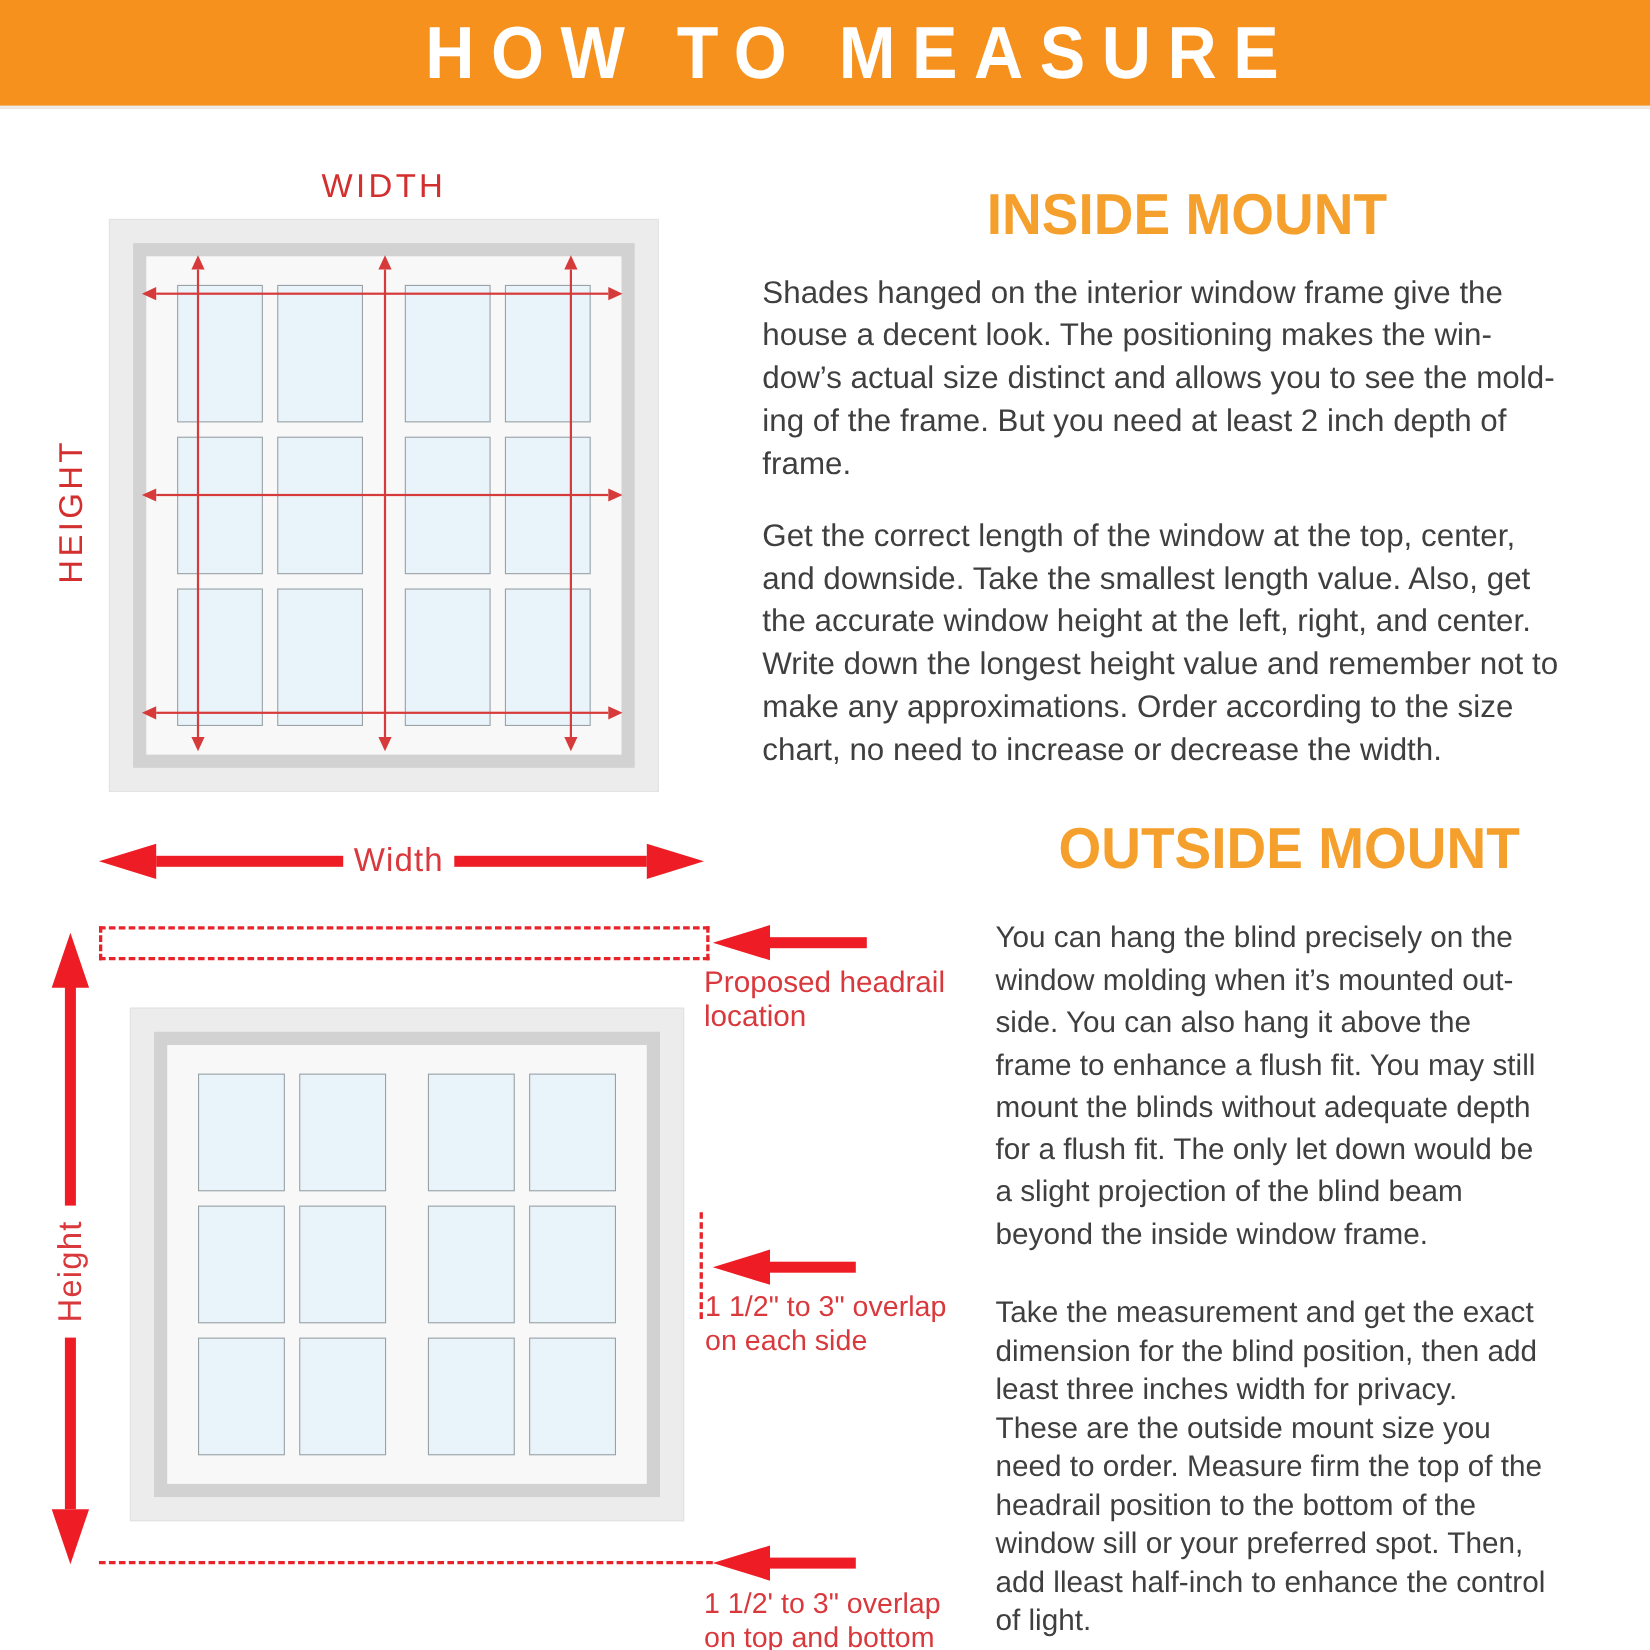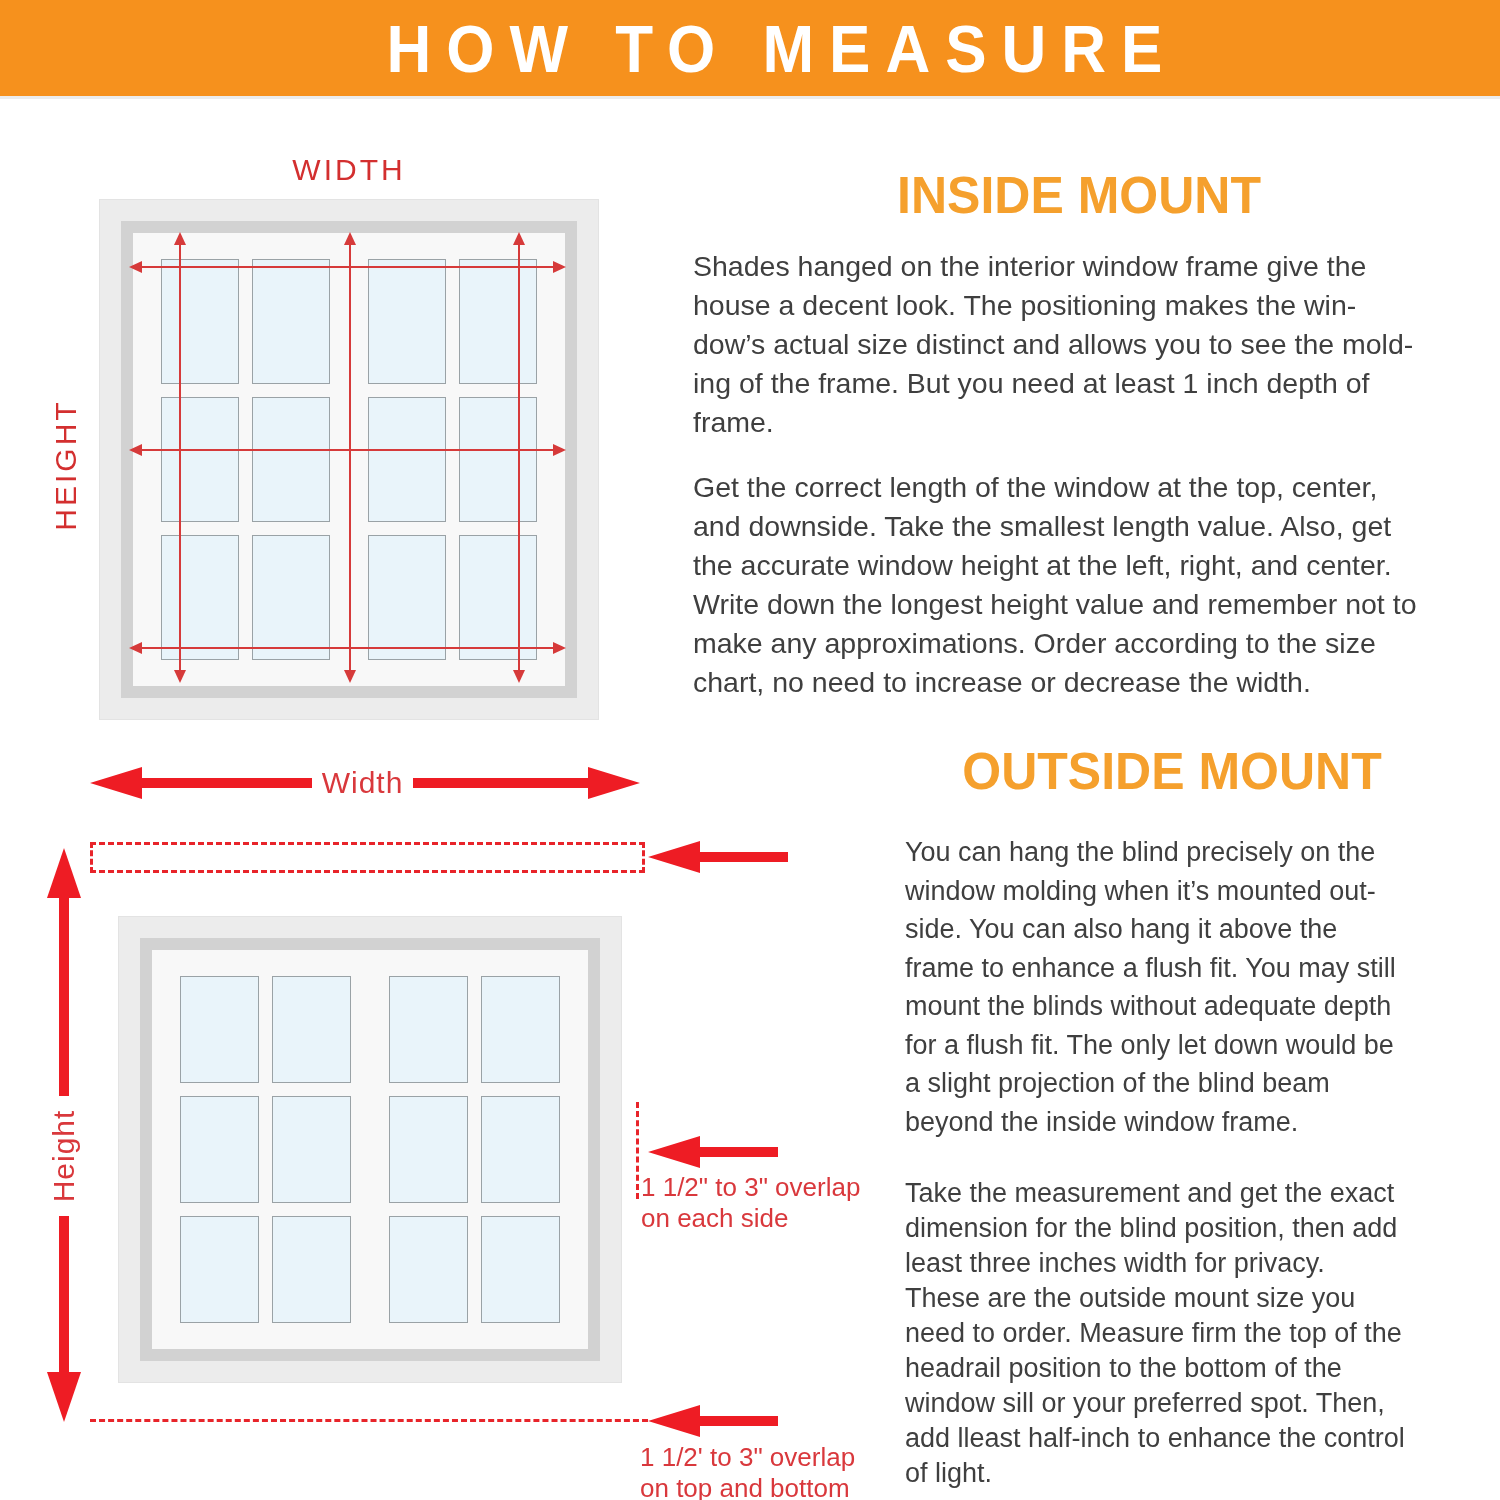--- a/index.html
+++ b/index.html
@@ -98,21 +98,21 @@
   <div class="thin-h" style="left:142px;top:449px;width:411px;"></div>
   <div class="thin-h" style="left:142px;top:647px;width:411px;"></div>
   <div class="thin-v" style="left:179px;top:245px;height:425px;"></div>
   <div class="thin-v" style="left:349px;top:245px;height:425px;"></div>
   <div class="thin-v" style="left:518px;top:245px;height:425px;"></div>
 
   <div class="mount-heading" style="left:690px;top:166px;width:778px;">INSIDE MOUNT</div>
   <div class="body-text p-inside pre" style="left:693px;top:247px;">Shades hanged on the interior window frame give the
 house a decent look. The positioning makes the win-
 dow’s actual size distinct and allows you to see the mold-
-ing of the frame. But you need at least 1 inch depth of
+ing of the frame. But you need at least 2 inch depth of
 frame.</div>
   <div class="body-text p-inside pre" style="left:693px;top:468px;">Get the correct length of the window at the top, center,
 and downside. Take the smallest length value. Also, get
 the accurate window height at the left, right, and center.
 Write down the longest height value and remember not to
 make any approximations. Order according to the size
 chart, no need to increase or decrease the width.</div>
 
   <div class="mount-heading" style="left:875px;top:742px;width:594px;">OUTSIDE MOUNT</div>
   <div class="body-text p-outside pre" style="left:905px;top:1176px;line-height:35px;">Take the measurement and get the exact
@@ -132,20 +132,22 @@
 for a flush fit. The only let down would be
 a slight projection of the blind beam
 beyond the inside window frame.</div>
 
   <div class="ar-left" style="left:142px;top:778px;width:170px;"></div>
   <div class="red-label" style="left:312px;top:766px;width:101px;text-align:center;font-size:30px;font-weight:300;letter-spacing:1px;">Width</div>
   <div class="ar-right" style="left:413px;top:778px;width:175px;"></div>
 
   <div class="dash-rect" style="left:90px;top:842px;width:555px;height:31px;"></div>
   <div class="ar-left" style="left:700px;top:852px;width:88px;"></div>
+  <div class="red-label pre" style="left:640px;top:878px;font-size:27px;line-height:31px;">Proposed headrail
+location</div>
 
   <div class="tri-up" style="left:47px;top:848px;"></div>
   <div class="vbar" style="left:59px;top:896px;height:200px;"></div>
   <div class="red-label rot" style="left:34px;top:1096px;width:60px;height:120px;font-size:30px;font-weight:300;letter-spacing:1px;">
     <span>Height</span>
   </div>
   <div class="vbar" style="left:59px;top:1216px;height:156px;"></div>
   <div class="tri-down" style="left:47px;top:1372px;"></div>
 
   <div class="window" style="left:118px;top:916px;width:504px;height:467px;">

